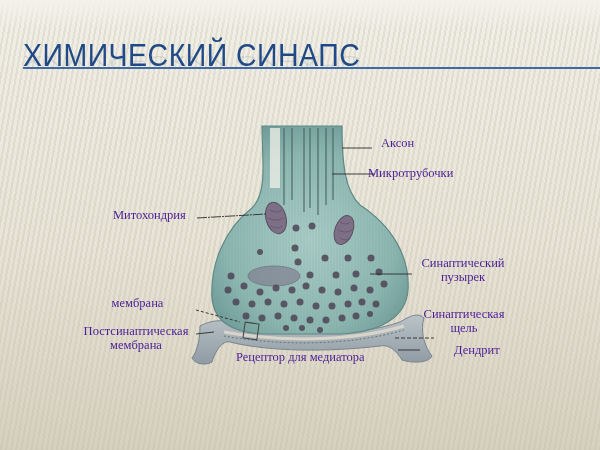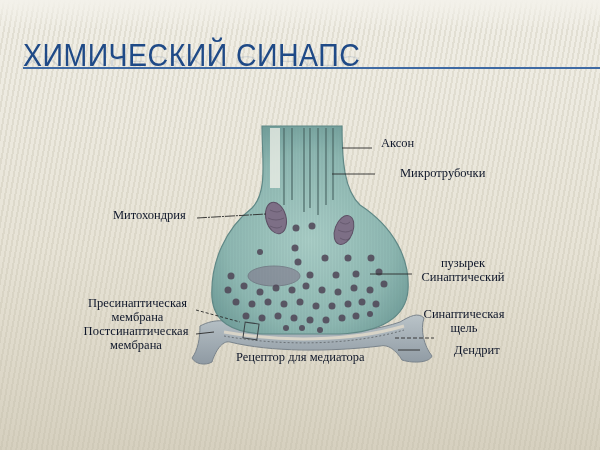--- a/index.html
+++ b/index.html
@@ -33,21 +33,21 @@
     .title-reflect {
       position: absolute; left: 23px; top: 69px;
       font-family: "Liberation Sans", sans-serif;
       font-size: 31px; letter-spacing: 0.5px;
       color: #1f4a87; opacity: 0.12;
       transform: scaleX(0.92) scaleY(-0.45); transform-origin: left top;
       white-space: nowrap;
     }
     .diagram { position: absolute; left: 0; top: 0; width: 600px; height: 450px; }
     .label {
-      position: absolute; font-size: 12.5px; color: #0f172a; line-height: 14px;
+      position: absolute; font-size: 12.5px; color: #4c1d95; line-height: 14px;
       white-space: nowrap; font-family: "Liberation Serif", serif;
     }
     .label.center { text-align: center; }
   </style>
 </head>
 <body>
 
 <div class="bg"></div>
 <div class="bg-top"></div>
 
@@ -163,30 +163,29 @@
     <line x1="197" y1="218" x2="266" y2="214" stroke-dasharray="10,1,2,1"></line>
     <line x1="370" y1="274" x2="412" y2="274"></line>
     <line x1="196" y1="310" x2="240" y2="322" stroke-dasharray="3,2"></line>
     <line x1="196" y1="334" x2="214" y2="332"></line>
     <line x1="395" y1="338" x2="434" y2="338" stroke-dasharray="4,2"></line>
     <line x1="398" y1="350" x2="420" y2="350"></line>
   </g>
 </svg>
 
 <div class="label" style="left:381px; top:136px;">Аксон</div>
-<div class="label" style="left:400px; top:166px;">Микротрубочки</div>
+<div class="label" style="left:368px; top:166px;">Микротрубочки</div>
 <div class="label" style="left:113px; top:208px;text-align:center;">Митохондрия</div>
 
 <div class="label center" style="left:415px; top:256px; width:96px;">
+  <div>Синаптический</div>
   <div>пузырек</div>
-  <div>Синаптический</div>
 </div>
 
 <div class="label center" style="left:80px; top:296px; width:115px;">
-  <div>Пресинаптическая</div>
   <div>мембрана</div>
 </div>
 
 <div class="label center" style="left:76px; top:324px; width:120px;">
   <div>Постсинаптическая</div>
   <div>мембрана</div>
 </div>
 
 <div class="label center" style="left:416px; top:307px; width:96px;">
   <div>Синаптическая</div>

